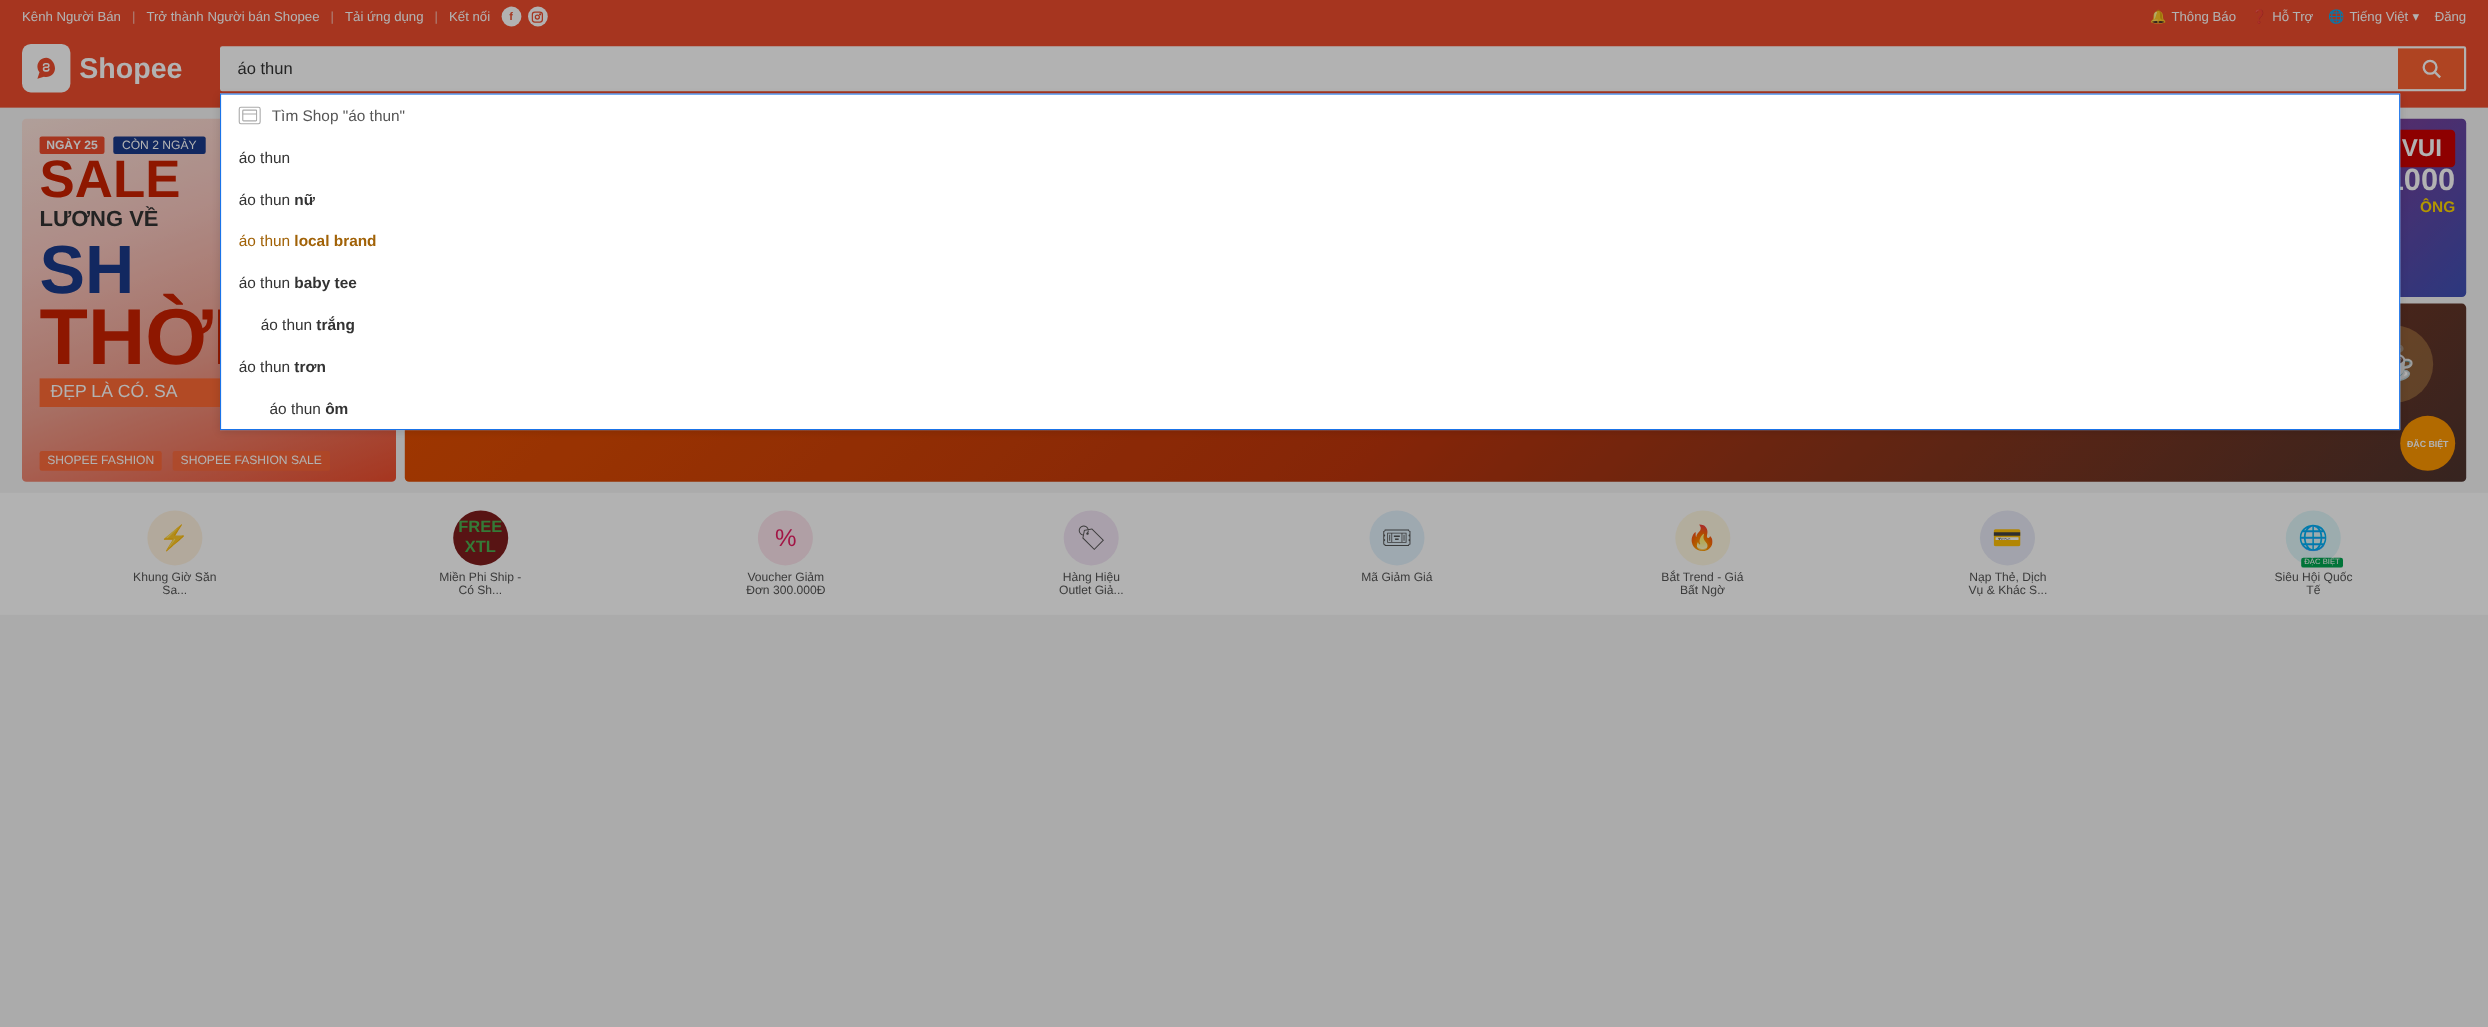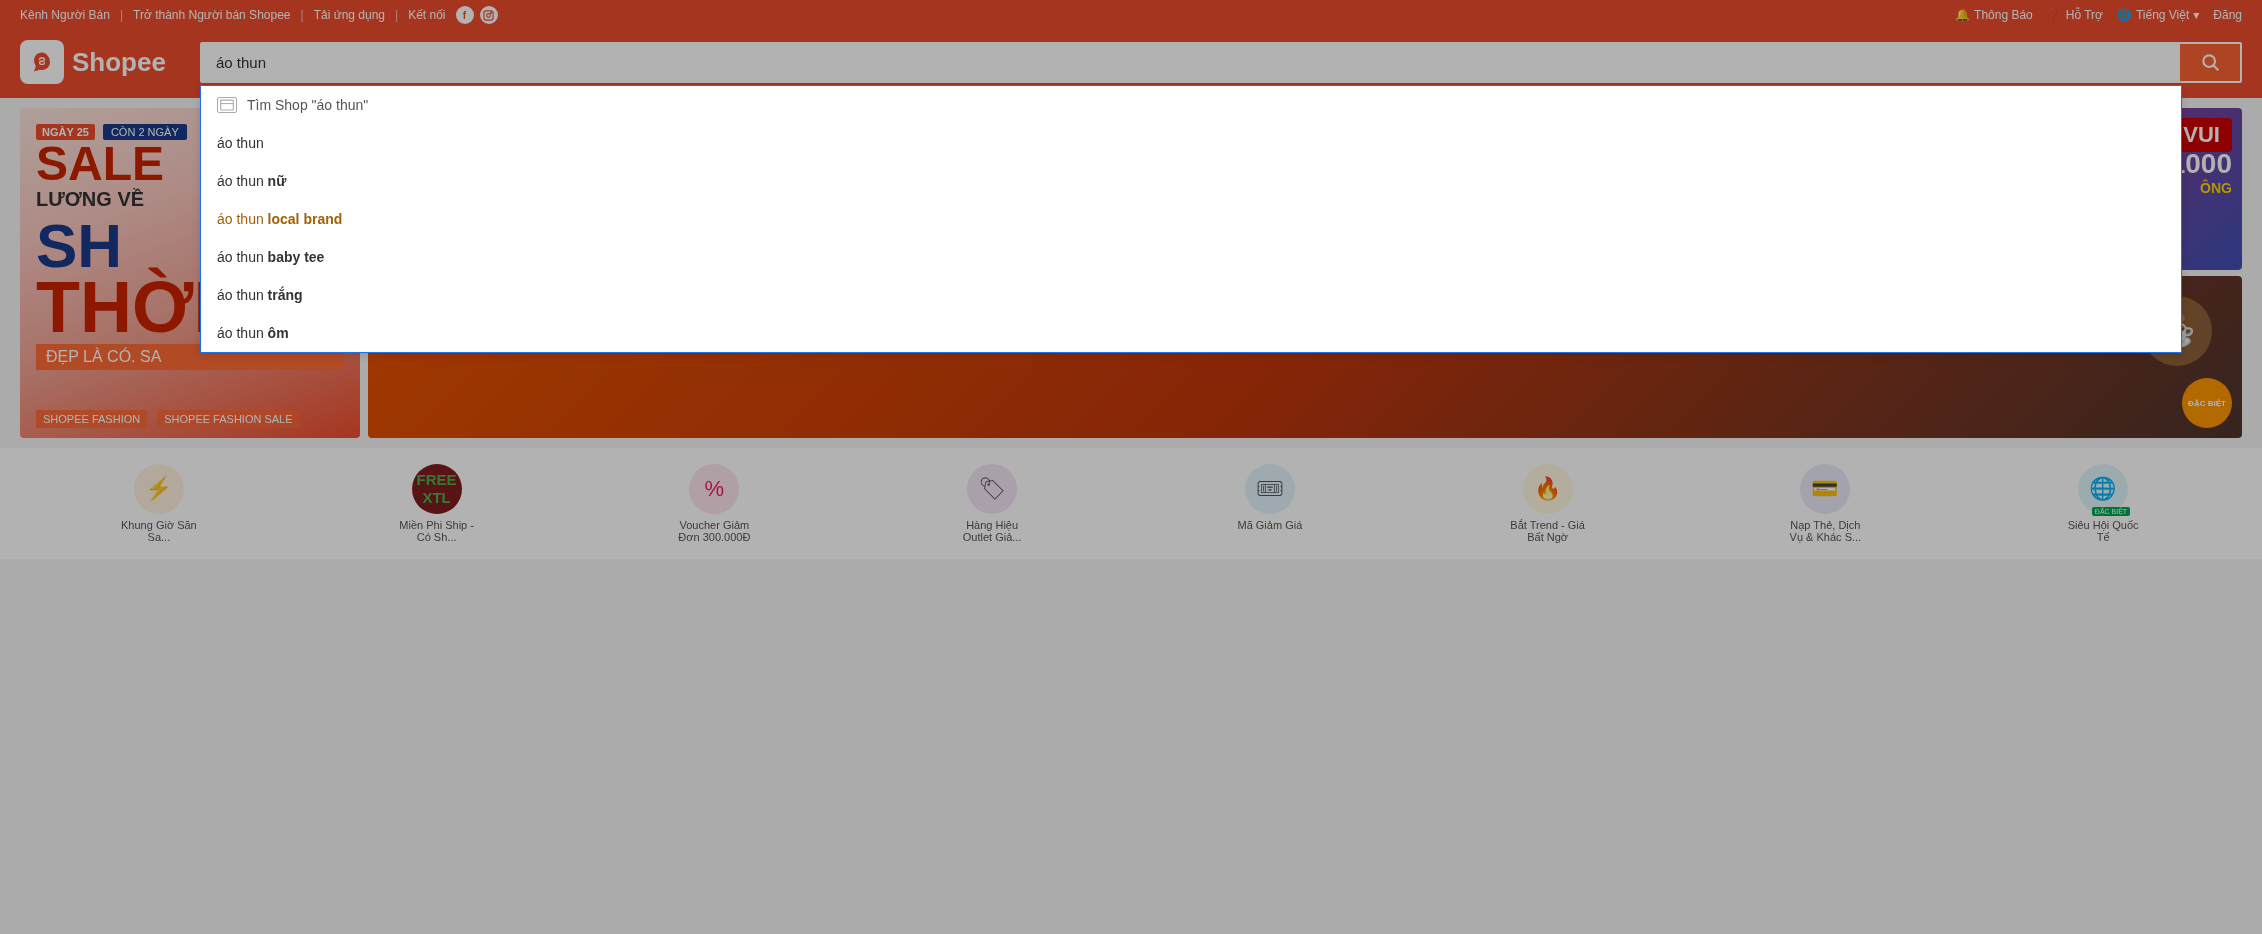--- a/index.html
+++ b/index.html
@@ -195,26 +195,29 @@
       <div class="dropdown-item">
         <span style="font-size:14px;color:#a16207;">áo thun <strong>local brand</strong></span>
       </div>
 
       <div class="dropdown-item">
         <span style="font-size:14px;color:#333;">áo thun <strong>baby tee</strong></span>
       </div>
 
 
       <div class="dropdown-item">
-        <span style="font-size:14px;color:#333;">áo thun <strong>trắng</strong></span>
-      </div>
-
-
-      <div class="dropdown-item">
-        <span style="font-size:14px;color:#333;">áo thun <strong>ôm</strong></span>
+        <span style="font-size:14px;color:#333;margin-left:20px;">áo thun <strong>trắng</strong></span>
+      </div>
+
+      <div class="dropdown-item">
+        <span style="font-size:14px;color:#333;">áo thun <strong>trơn</strong></span>
+      </div>
+
+      <div class="dropdown-item">
+        <span style="font-size:14px;color:#333;margin-left:28px;">áo thun <strong>ôm</strong></span>
       </div>
 
     </div>
   </div>
 </div>
 
 <div style="background:#f5f5f5; padding: 10px 20px; display:flex; gap:8px;">
 
   <div style="width:340px; min-width:300px; height:330px; background: linear-gradient(160deg,#fce4dc 0%,#f9c8c0 30%,#f0a090 60%,#ee4d2d 100%); border-radius:4px; overflow:hidden; position:relative; display:flex; flex-direction:column; padding:16px;">
     <div style="display:flex;align-items:center;gap:8px;">

